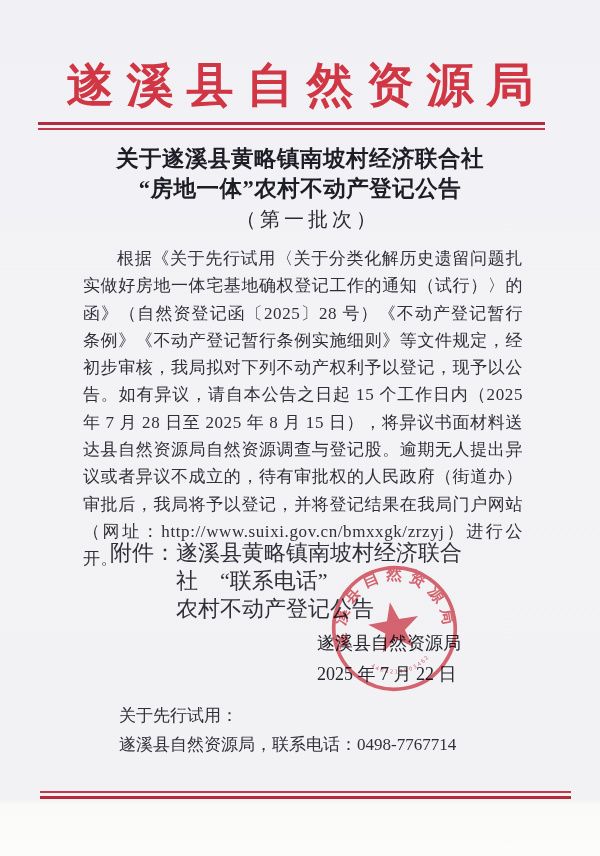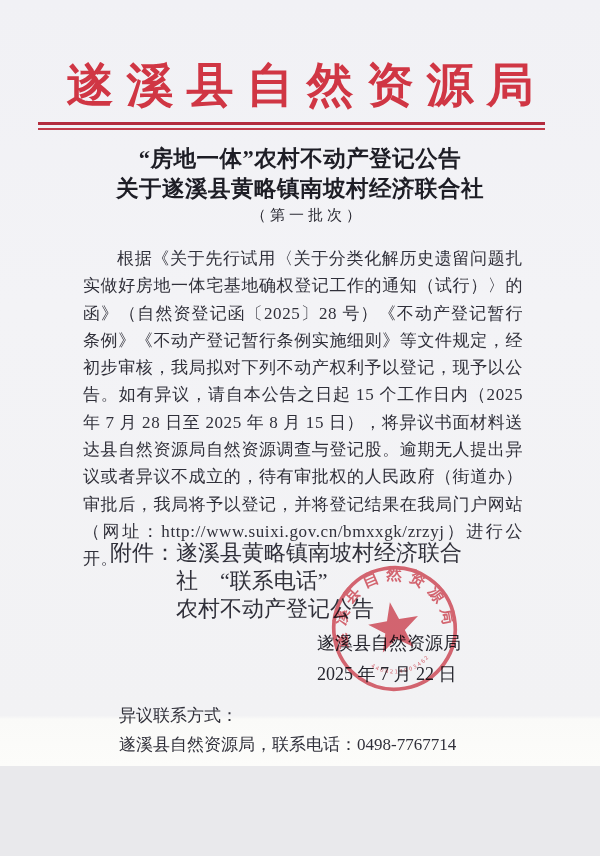--- a/index.html
+++ b/index.html
@@ -1,17 +1,17 @@
 <!DOCTYPE html>
 <html><head>
 <meta charset="utf-8">
 <style>
   html,body { margin:0; padding:0; background:#e9e9ec; }
   .page {
-    position:relative; width:600px; height:766px; overflow:hidden;
+    position:relative; width:600px; height:856px; overflow:hidden;
     background:linear-gradient(180deg,#f1f1f5 0%,#f3f3f6 40%,#f2f2f4 93.4%,#fafaf8 93.9%,#fcfcfa 100%);
     font-family:"Liberation Serif","DejaVu Serif",serif;
     color:#30303a;
   }
   .header-agency {
     position:absolute; top:54px; left:0; right:0;
     text-align:center; font-size:47px; font-weight:bold;
     letter-spacing:13px; text-indent:13px; color:#d03644;
     white-space:nowrap;
   }
@@ -24,21 +24,21 @@
     top:791px; left:40px; width:531px; height:8px;
     border-top:2px solid #c23a49; border-bottom:3px solid #b32c3e;
   }
   .doc-title {
     position:absolute; top:144px; left:0; right:0;
     text-align:center; font-weight:bold; color:#1d1d25;
     font-size:22.5px; line-height:30px; letter-spacing:0.5px;
   }
   .batch {
     position:absolute; top:206px; left:0; right:0;
-    text-align:center; font-size:15px; letter-spacing:4px; text-indent:16px;
+    text-align:center; font-size:20px; letter-spacing:4px; text-indent:16px;
     color:#2a2a33;
   }
   .body-text {
     position:absolute; top:245px; left:83px; width:440px;
     font-size:17px; line-height:27.3px; letter-spacing:0.6px;
     text-align:justify; text-indent:2em; color:#30303a;
     overflow-wrap:anywhere; word-break:break-all;
   }
   .attachment {
     position:absolute; top:539px; left:110px; width:420px;
@@ -69,22 +69,22 @@
 </head>
 <body>
 
 <div class="page">
 
   <div class="header-agency">遂溪县自然资源局</div>
 
   <div class="rule rule-top"></div>
 
   <div class="doc-title">
+    <div>关于遂溪县黄略镇南坡村经济联合社</div>
     <div>“房地一体”农村不动产登记公告</div>
-    <div>关于遂溪县黄略镇南坡村经济联合社</div>
   </div>
 
   <div class="batch">（第一批次）</div>
 
   <div class="body-text">根据《关于先行试用〈关于分类化解历史遗留问题扎实做好房地一体宅基地确权登记工作的通知（试行）〉的函》（自然资登记函〔2025〕28 号）《不动产登记暂行条例》《不动产登记暂行条例实施细则》等文件规定，经初步审核，我局拟对下列不动产权利予以登记，现予以公告。如有异议，请自本公告之日起 15 个工作日内（2025 年 7 月 28 日至 2025 年 8 月 15 日），将异议书面材料送达县自然资源局自然资源调查与登记股。逾期无人提出异议或者异议不成立的，待有审批权的人民政府（街道办）审批后，我局将予以登记，并将登记结果在我局门户网站（网址：http://www.suixi.gov.cn/bmxxgk/zrzyj）进行公开。</div>
 
   <div class="attachment">
     <span class="label">附件：</span>
     <span>
       <div>遂溪县黄略镇南坡村经济联合社　“联系电话”</div>
@@ -106,19 +106,19 @@
     <polygon points="63,37 69,54.7 87.7,55 72.7,66.2 78.3,84 63,73.2 47.7,84 53.3,66.2 38.3,55 57,54.7" fill="#d94f5b"></polygon>
     <text class="seal-arc-text" fill="#d94f5b">
       <textPath href="#sealArcTop" startOffset="50%" text-anchor="middle">遂溪县自然资源局</textPath>
     </text>
     <text class="seal-code-text" fill="#d94f5b">
       <textPath href="#sealArcBottom" startOffset="50%" text-anchor="middle">4408214803462</textPath>
     </text>
   </svg>
 
   <div class="contact">
-    <div>异议联系方式：</div>
+    <div>关于先行试用：</div>
     <div>遂溪县自然资源局，联系电话：0498-7767714</div>
   </div>
 
   <div class="rule rule-bottom"></div>
 
 </div>
 
 </body></html>

